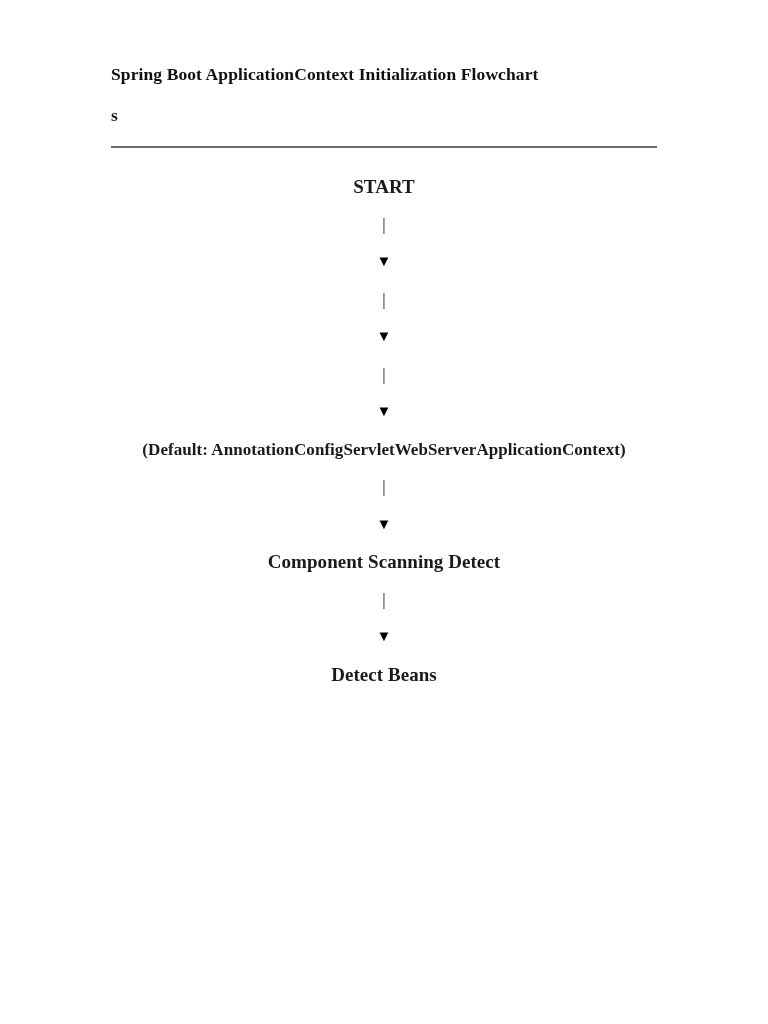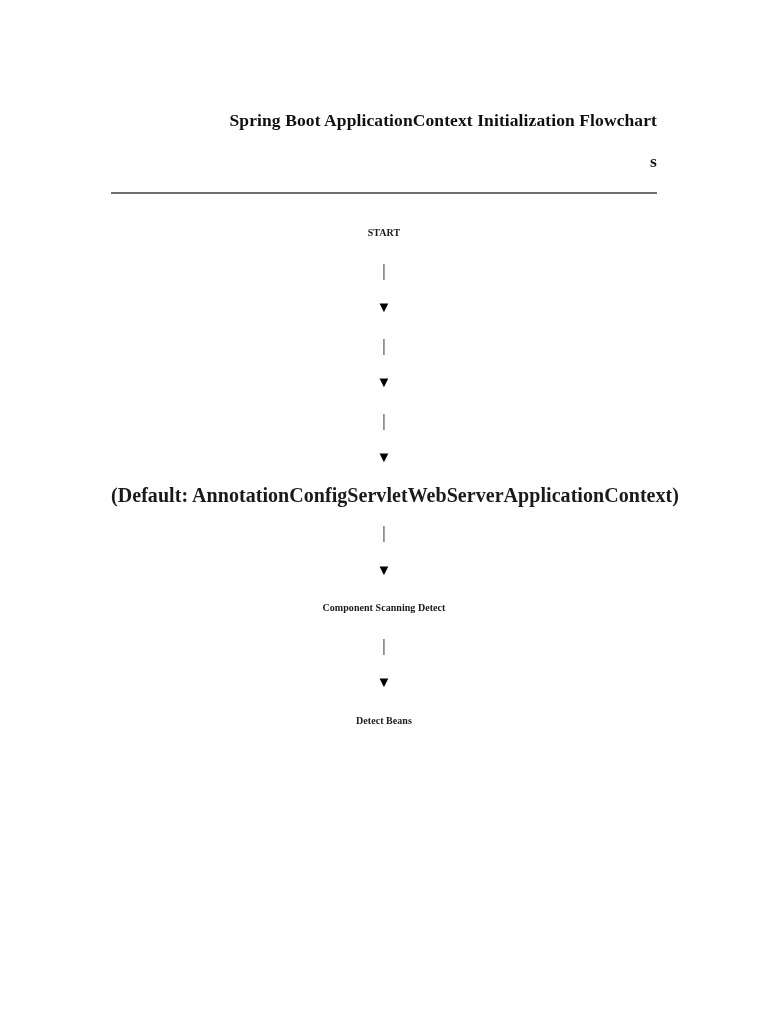--- a/index.html
+++ b/index.html
@@ -28,26 +28,26 @@
   .content-column {
     position: absolute;
     left: 111px;
     top: 0;
     width: 546px;
   }
 
   
   .doc-title {
     margin: 0;
-    padding-top: 100px;
+    padding-top: 54px;
     font-family: "Liberation Serif", "DejaVu Serif", serif;
     font-size: 17.5px;
     font-weight: bold;
     line-height: 41px;
-    text-align: right;
+    text-align: left;
     color: #101010;
     letter-spacing: 0.1px;
     white-space: pre-line;
   }
 
   .title-rule {
     margin: 10px 0 0 0;
     height: 2px;
     background: #6e6e6e;
     border: 0;
@@ -59,21 +59,21 @@
     margin: 0;
     padding: 0;
     list-style: none;
     text-align: center;
     padding-top: 20px;
   }
 
   .flow-row {
     display: block;
     text-align: center;
-    font-size: 10px;
+    font-size: 19px;
     font-weight: bold;
     line-height: 37.5px;
     height: 37.5px;
     color: #1a1a1a;
     letter-spacing: 0.05px;
     white-space: nowrap;
   }
 
   .flow-row.connector {
     font-family: "Liberation Serif", "DejaVu Serif", serif;
@@ -82,21 +82,21 @@
     color: #111111;
   }
 
   .flow-row.arrow {
     font-size: 15px;
     line-height: 37.5px;
     color: #000000;
   }
 
   .flow-row.wide {
-    font-size: 20px;
+    font-size: 17px;
   }
 </style>
 </head>
 <body>
 
 <div class="page">
   <div class="content-column">
 
     <h1 class="doc-title">Spring Boot ApplicationContext Initialization Flowchart
 s</h1>

